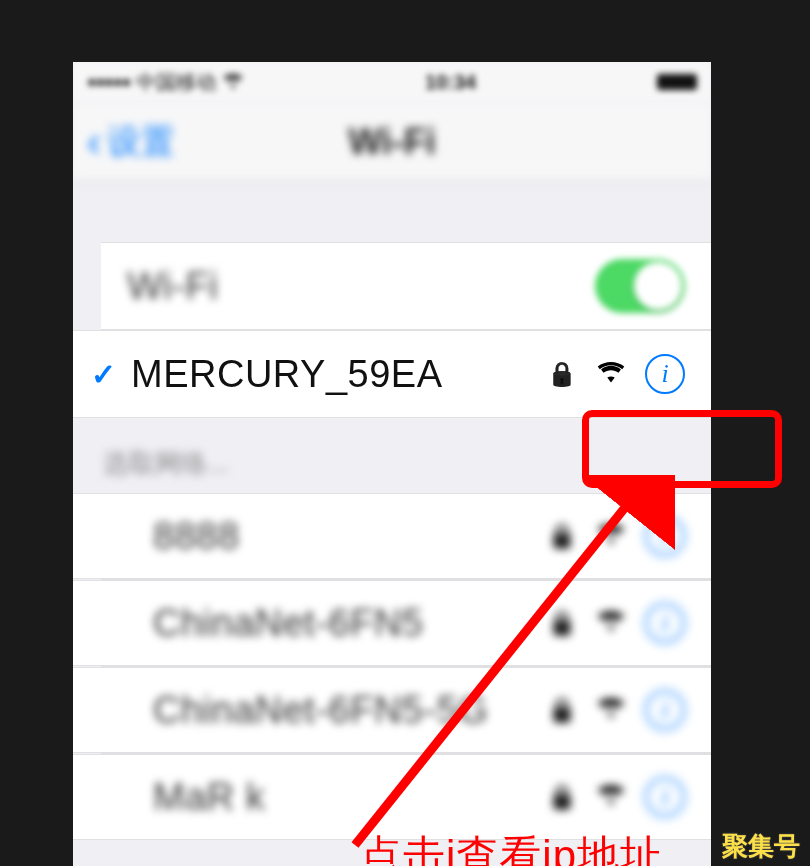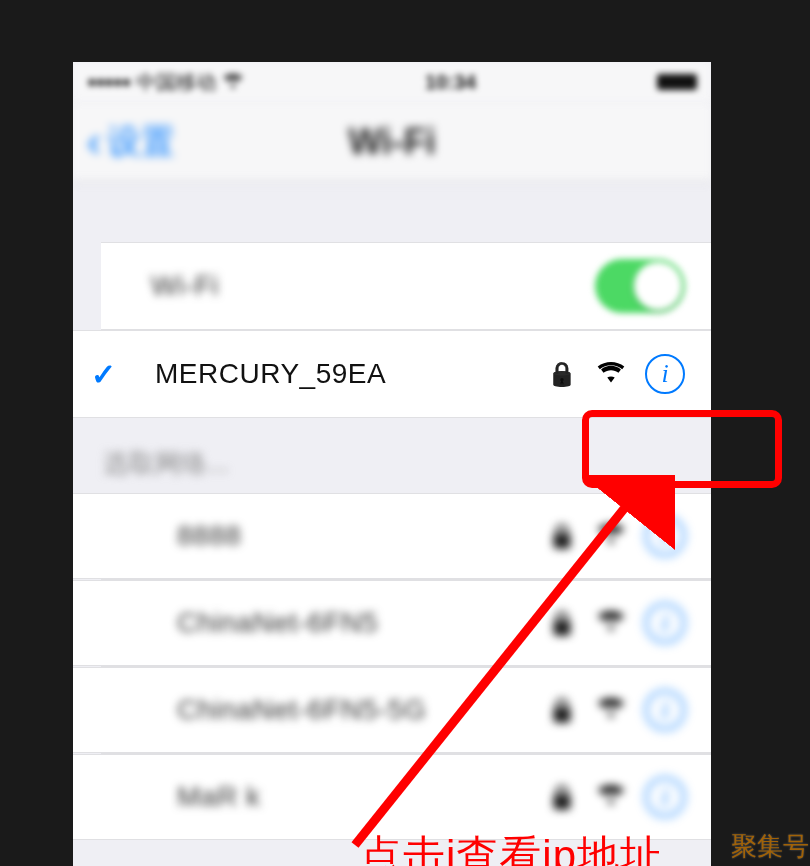--- a/index.html
+++ b/index.html
@@ -73,24 +73,23 @@
     .row.inset { margin-left: 28px; border-left: none; }
     .row + .row { border-top: 1px solid #e0e0e3; }
     .row .check {
       width: 40px;
       color: #007aff;
       font-size: 30px;
       font-weight: 700;
     }
     .row .label {
       flex: 1;
-      font-size: 28px;
+      font-size: 38px;
       color: #111;
       letter-spacing: 0.5px;
-      margin-left: 24px;
     }
     .row .label.blur { filter: blur(4px); color: #333; }
     .row .right-icons { display: flex; align-items: center; gap: 20px; }
     .row .right-icons.blur { filter: blur(4px); }
     .toggle {
       width: 90px; height: 54px;
       background: #4cd964;
       border-radius: 27px;
       position: relative;
       filter: blur(3px);
@@ -142,25 +141,25 @@
       color: #ff0000;
       font-size: 42px;
       font-weight: 500;
       z-index: 51;
       pointer-events: none;
       white-space: nowrap;
       letter-spacing: 1px;
     }
     .watermark {
       position: absolute;
-      right: 1px;
+      right: 10px;
       bottom: 2px;
-      color: #a16207;
+      color: #fde047;
       font-size: 26px;
-      font-weight: 400;
+      font-weight: 700;
       z-index: 100;
       text-shadow: 0 0 2px rgba(255,255,255,0.3);
     }
     .networks .row { min-height: 86px; }
     .networks .row .right-icons .info-icon { filter: blur(2px); }
     .hr-inset {
       height: 1px;
       background: #e0e0e3;
       margin-left: 28px;
     }

